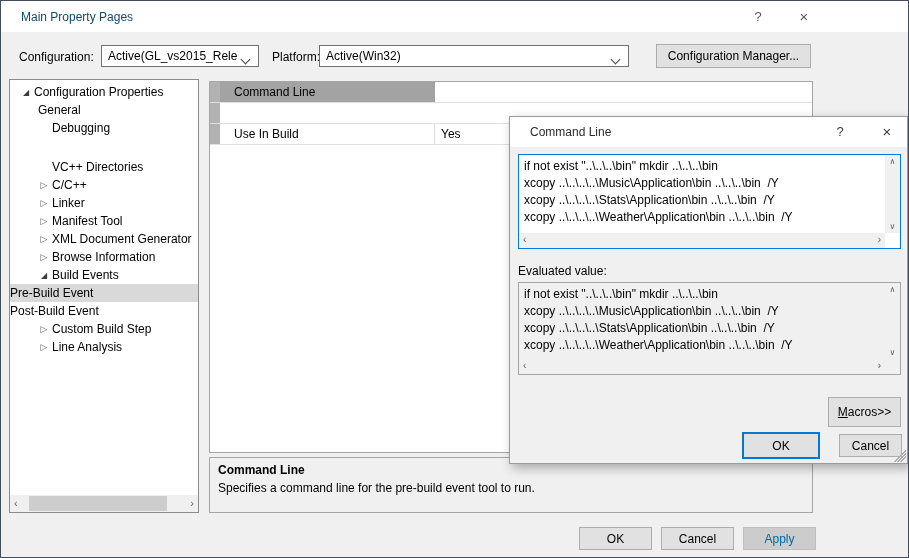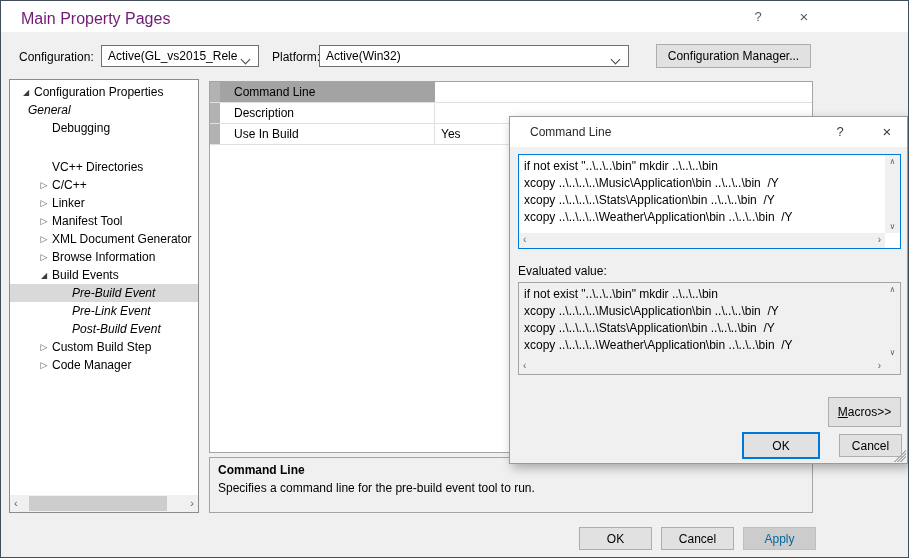--- a/index.html
+++ b/index.html
@@ -5,38 +5,38 @@
   html,body{margin:0;padding:0;background:#fff;}
   *{box-sizing:border-box;}
   .window{
     position:relative;width:909px;height:558px;background:#f0f0f0;
     border:1px solid #424d5c;font-family:"Liberation Sans",sans-serif;
     font-size:12px;color:#000;overflow:hidden;
   }
   .abs{position:absolute;}
   
   .titlebar{left:0;top:0;width:100%;height:31px;background:#fff;}
-  .title-text{left:20px;top:9px;color:#701a75;font-size:16px;}
+  .title-text{left:20px;top:9px;color:#0c4a6e;font-size:12px;}
   .tb-btn{top:5px;width:34px;height:21px;text-align:center;line-height:21px;color:#5a5a5a;font-size:13px;}
   
   .label{color:#000;}
   .combo{background:#fff;border:1px solid #707070;height:22px;}
   .combo-text{position:absolute;left:6px;top:3px;right:20px;overflow:hidden;white-space:nowrap;}
   .combo-arrow{position:absolute;right:4px;top:6px;width:12px;height:12px;}
   .chev{display:inline-block;width:7px;height:7px;border-right:1px solid #444;border-bottom:1px solid #444;transform:rotate(45deg);margin-top:0px;}
   .btn{background:#e1e1e1;border:1px solid #adadad;text-align:center;font-size:12px;}
   
   .tree{left:8px;top:78px;width:190px;height:434px;background:#fff;border:1px solid #8b8b8b;overflow:hidden;}
   .trow{position:relative;height:18px;display:flex;align-items:center;white-space:nowrap;}
   .trow.sel{background:#d9d9d9;}
   .twisty{width:16px;flex:none;text-align:center;font-size:8px;color:#3c3c3c;}
   .twisty.collapsed{color:#5a5a5a;font-size:9px;}
   .lv0{padding-left:8px;}
   .lv1{padding-left:26px;}
-  .lv2{padding-left:62px;font-style:italic;}
+  .lv2{}
   .tree-rows{position:absolute;left:0;top:3px;width:100%;}
   .hscroll{position:absolute;left:0;bottom:0;width:100%;height:17px;background:#f0f0f0;}
   .sb-arrow{color:#606060;font-size:11px;line-height:17px;}
   .hscroll .lt{position:absolute;left:4px;top:0;}
   .hscroll .rt{position:absolute;right:4px;top:0;}
   .hscroll .thumb{position:absolute;left:19px;top:1px;width:138px;height:15px;background:#cdcdcd;}
   
   .grid{left:208px;top:80px;width:604px;height:372px;background:#fff;border:1px solid #a5a5a5;}
   .grow{display:flex;height:21px;border-bottom:1px solid #e0e0e0;}
   .gutter{width:10px;flex:none;background:#b2b2b2;}
@@ -100,21 +100,21 @@
   <div class="abs btn flexc" style="left:655px;top:43px;width:155px;height:24px;">
     <span>Configuration Manager...</span>
   </div>
 
   <div class="abs tree">
     <div class="tree-rows">
       <div class="trow lv0">
         <span class="twisty">◢</span>
         <span>Configuration Properties</span>
       </div>
-      <div class="trow lv1" style="padding-left:18px;font-style:italic;">
+      <div class="trow lv1" style="padding-left:28px;">
         <span>General</span>
       </div>
       <div class="trow lv1" style="padding-left:42px;">
         <span>Debugging</span>
       </div>
       <div class="trow lv1" style="padding-left:42px;margin-top:21px;">
         <span>VC++ Directories</span>
       </div>
       <div class="trow lv1">
         <span class="twisty collapsed">▷</span>
@@ -137,50 +137,46 @@
         <span>Browse Information</span>
       </div>
       <div class="trow lv1">
         <span class="twisty">◢</span>
         <span>Build Events</span>
       </div>
       <div class="trow lv2 sel">
         <span>Pre-Build Event</span>
       </div>
       <div class="trow lv2">
-        <span>Pre-Link Event</span>
-      </div>
-      <div class="trow lv2">
         <span>Post-Build Event</span>
       </div>
       <div class="trow lv1">
         <span class="twisty collapsed">▷</span>
         <span>Custom Build Step</span>
       </div>
       <div class="trow lv1">
         <span class="twisty collapsed">▷</span>
-        <span>Code Manager</span>
+        <span>Line Analysis</span>
       </div>
     </div>
     <div class="hscroll">
       <span class="sb-arrow lt">‹</span>
       <span class="thumb"></span>
       <span class="sb-arrow rt">›</span>
     </div>
   </div>
 
   <div class="abs grid">
     <div class="grow sel">
       <div class="gutter"></div>
       <div class="gname">Command Line</div>
       <div class="gval"></div>
     </div>
     <div class="grow">
       <div class="gutter"></div>
-      <div class="gname">Description</div>
       <div class="gval"></div>
     </div>
     <div class="grow">
       <div class="gutter"></div>
       <div class="gname">Use In Build</div>
       <div class="gval">Yes</div>
     </div>
   </div>
 
   <div class="abs descpanel">

